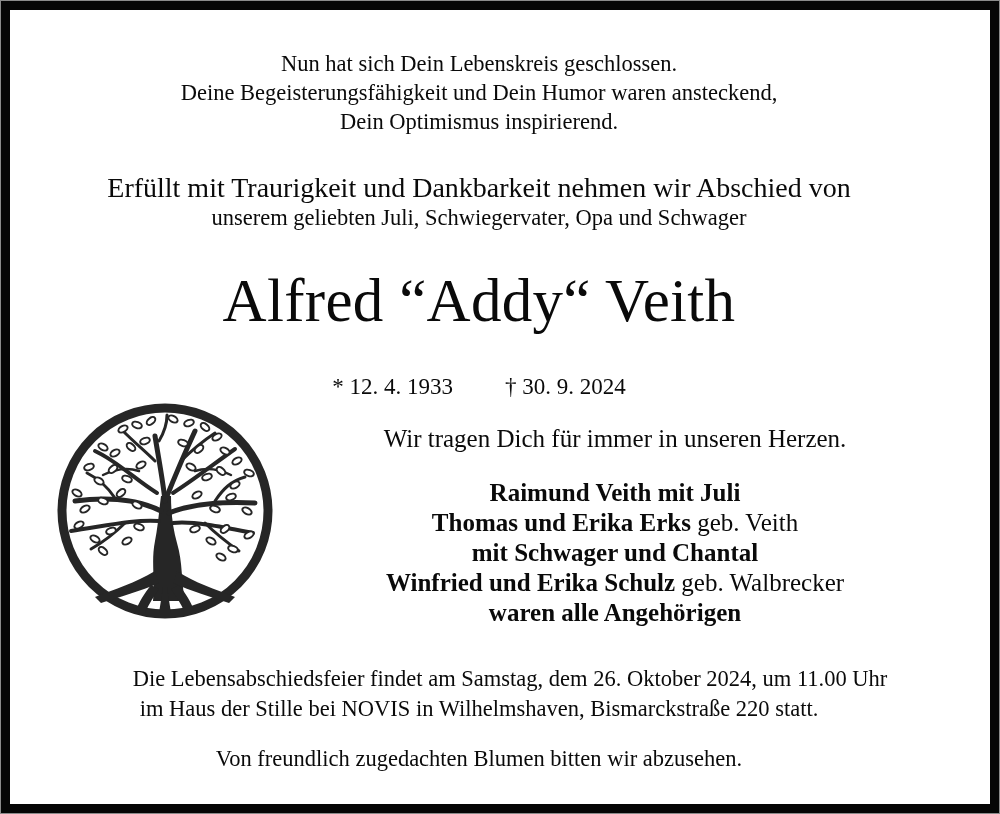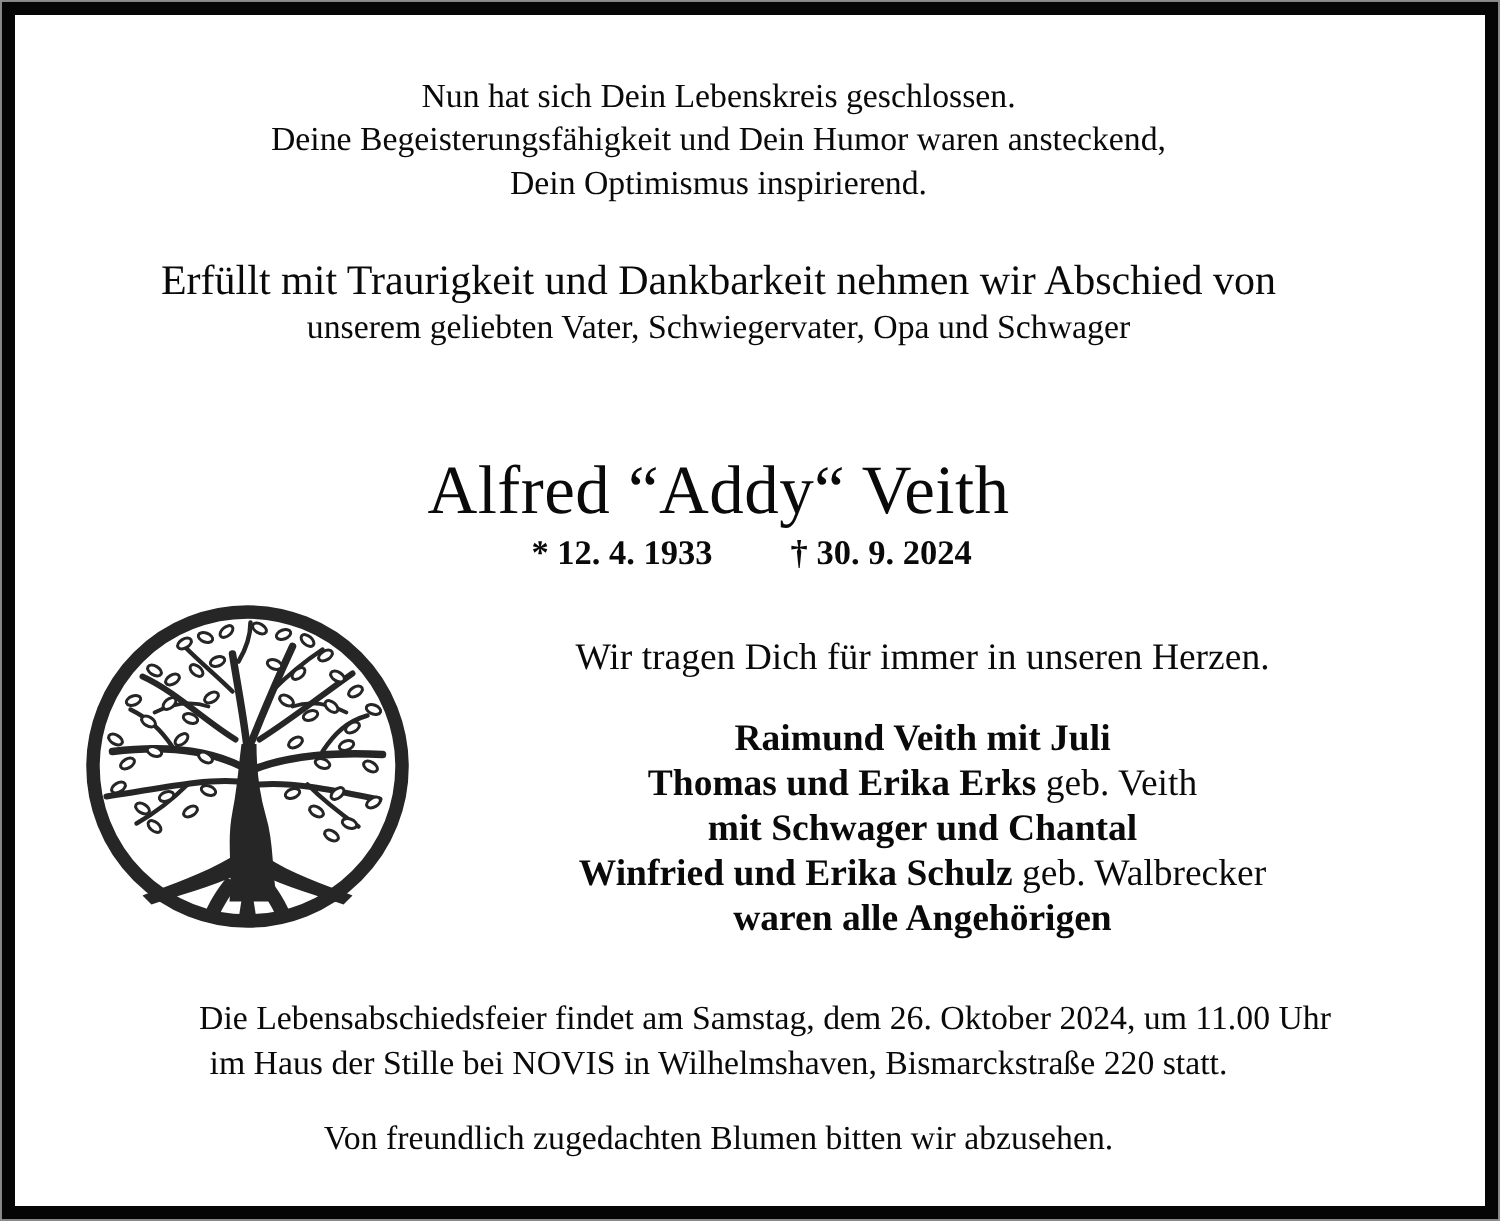--- a/index.html
+++ b/index.html
@@ -11,22 +11,22 @@
       background: #ffffff;
     }
     .serif { font-family: "Liberation Serif", "DejaVu Serif", serif; color: #0a0a0a; }
     .line { position: absolute; left: 0; width: 958px; text-align: center; white-space: nowrap; }
     .intro { font-size: 22.5px; line-height: 29px; }
     .intro-1 { top: 49px; }
     .intro-2 { top: 78px; }
     .intro-3 { top: 107px; }
     .farewell-1 { top: 173px; font-size: 28px; line-height: 30px; }
     .farewell-2 { top: 203px; font-size: 22.5px; line-height: 30px; }
-    .name { top: 292px; font-size: 46px; line-height: 70px; letter-spacing: 0.3px; }
-    .dates { top: 354px; font-size: 23px; line-height: 30px; font-weight: bold; padding-left: 22px; }
+    .name { top: 266px; font-size: 61px; line-height: 70px; letter-spacing: 0.3px; }
+    .dates { top: 372px; font-size: 23px; line-height: 30px; font-weight: normal; }
     .dates .gap { display: inline-block; width: 52px; }
     .tree {
       position: absolute; left: 55px; top: 401px; width: 220px; height: 220px;
     }
     .right-col { position: absolute; left: 300px; width: 630px; text-align: center; white-space: nowrap; }
     .motto { top: 423px; font-size: 25px; line-height: 32px; }
     .family { font-size: 25px; line-height: 30.5px; }
     .fam-1 { top: 478px; }
     .fam-2 { top: 508px; }
     .fam-3 { top: 538px; }
@@ -42,21 +42,21 @@
 <body>
 
 <div class="frame"></div>
 
 <div class="serif">
   <div class="line intro intro-1">Nun hat sich Dein Lebenskreis geschlossen.</div>
   <div class="line intro intro-2">Deine Begeisterungsfähigkeit und Dein Humor waren ansteckend,</div>
   <div class="line intro intro-3">Dein Optimismus inspirierend.</div>
 
   <div class="line farewell-1">Erfüllt mit Traurigkeit und Dankbarkeit nehmen wir Abschied von</div>
-  <div class="line farewell-2">unserem geliebten Vater, Schwiegervater, Opa und Schwager</div>
+  <div class="line farewell-2">unserem geliebten Juli, Schwiegervater, Opa und Schwager</div>
 
   <div class="line name">Alfred “Addy“ Veith</div>
 
   <div class="line dates">
     <span>* 12. 4. 1933</span><span class="gap"></span><span>† 30. 9. 2024</span>
   </div>
 
   <div class="tree">
     <svg width="220" height="220" viewBox="0 0 220 220" xmlns="http://www.w3.org/2000/svg">
       <circle cx="110" cy="110" r="103" fill="none" stroke="#262626" stroke-width="9"></circle>

